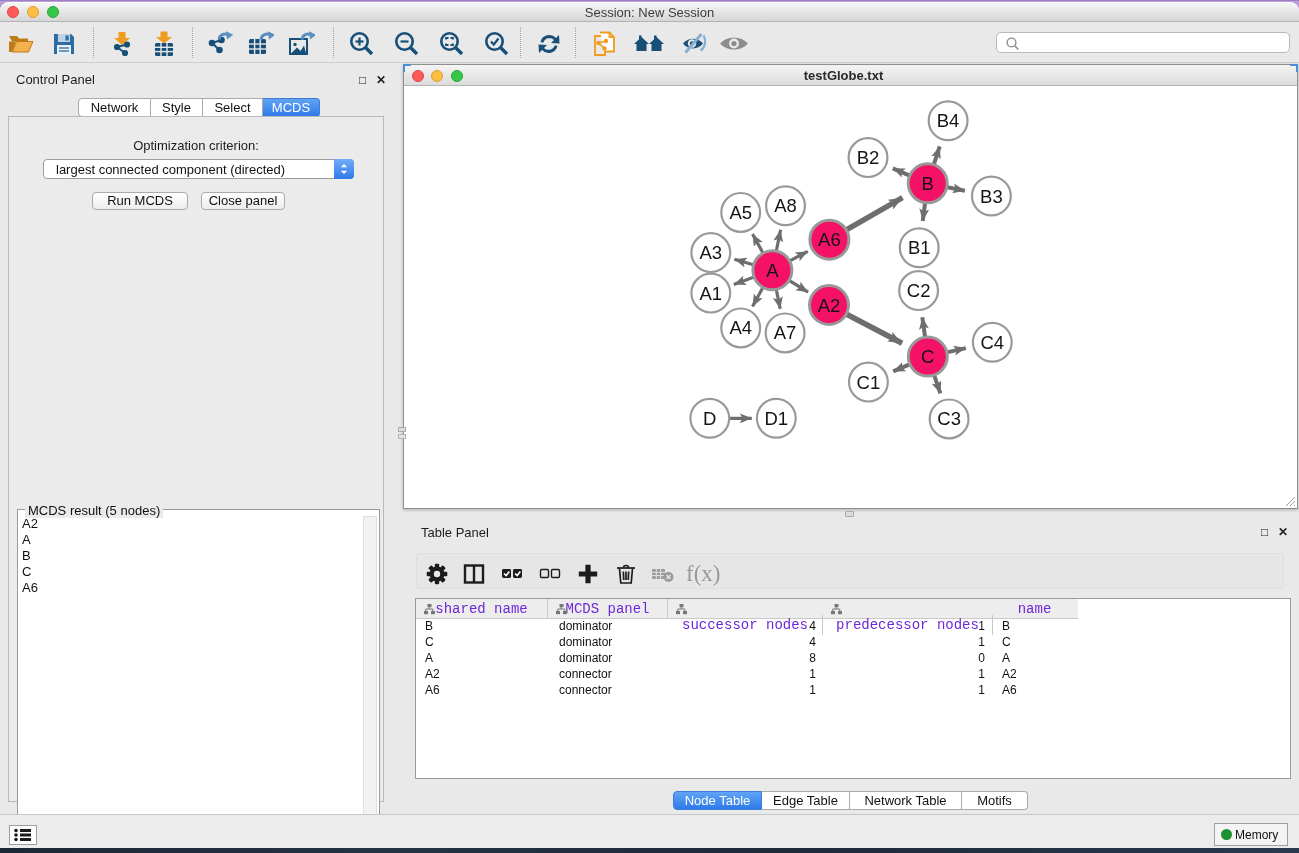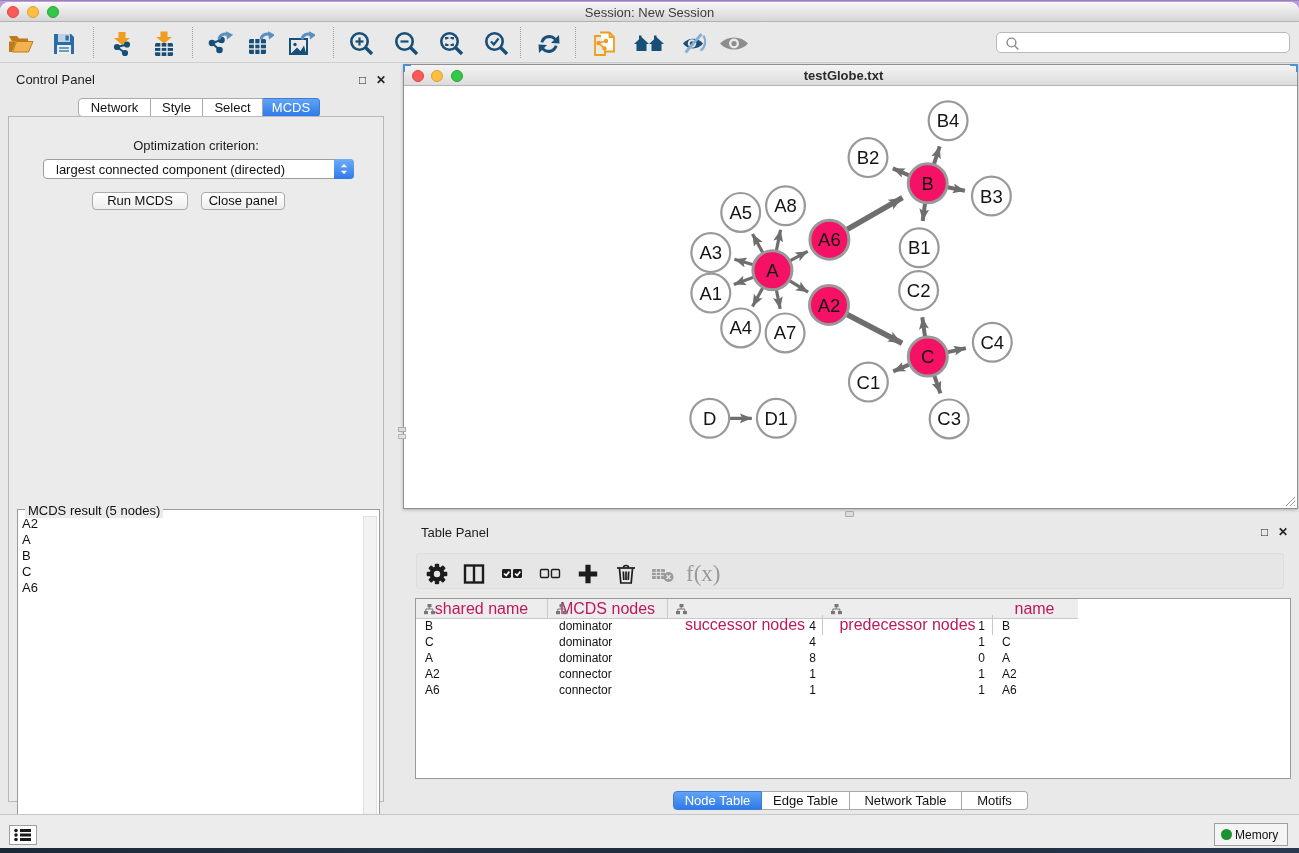--- a/index.html
+++ b/index.html
@@ -37,21 +37,21 @@
 
 #gwin { left:403px; top:64px; width:895px; height:445px; background:#fff; border:1px solid #8f8f8f; box-shadow:0 1px 3px rgba(0,0,0,0.25); }
 #gtitle { position:absolute; left:0; top:0; width:100%; height:21px; background:linear-gradient(#f4f4f4,#dcdcdc); border-bottom:1px solid #b4b4b4; }
 #gtitle .title { position:absolute; left:0; right:14px; top:3px; text-align:center; font-size:13px; color:#2a2a2a;font-weight:bold; }
 
 #tpanel { left:392px; top:520px; width:907px; height:293px; background:#e9e9e9; }
 #tpanel h2 { font-weight:normal; font-size:13px; color:#1e1e1e; position:absolute; left:29px; top:5px; }
 #ttoolbar { position:absolute; left:24px; top:33px; width:868px; height:36px; background:#e6e6e6; border:1px solid #dedede; border-radius:3px; }
 #ttable { position:absolute; left:23px; top:78px; width:876px; height:181px; background:#fff; border:1px solid #9a9a9a; }
 #thead { position:absolute; left:0; top:0; width:662px; height:20px; background:#ededed; border-bottom:1px solid #c9c9c9; }
-.hcol { position:absolute; top:0; height:20px; border-right:1px solid #c9c9c9; font-size:16px; color:#be185d; text-align:center; line-height:20px; }
+.hcol { position:absolute; top:0; height:20px; border-right:1px solid #c9c9c9; font-size:14px; color:#6d28d9; text-align:center; line-height:20px;font-family:Liberation Mono, monospace; }
 .trow { position:absolute; font-size:12px; color:#111; height:16px; line-height:16px; }
 #btabs { position:absolute; left:281px; top:271px; height:21px; display:flex; }
 
 #statusbar { left:0; top:814px; width:1299px; height:34px; background:#ececec; border-top:1px solid #c6c6c6; }
 #memorybtn { position:absolute; right:11px; top:8px; width:74px; height:23px; background:#f4f4f4; border:1px solid #9f9f9f; font-size:12px; color:#111; }
 #listbtn { position:absolute; left:9px; top:10px; width:28px; height:20px; background:#fff; border:1px solid #9f9f9f; }
 #bottomstrip { left:0; top:848px; width:1299px; height:5px; background:linear-gradient(90deg,#1a2836,#243246 30%,#1c2a3a 60%,#2a3850); }
 svg { display:block; }
 .hico { position:absolute; top:5px; }
 .tt { position:absolute; top:8px; }
@@ -401,21 +401,21 @@
           <line x1="9.6" y1="7" x2="9.6" y2="17"></line>
         </g>
         <circle cx="17.5" cy="15" r="5" fill="#9a9a9a"></circle>
         <path d="M15.5 13 L19.5 17 M19.5 13 L15.5 17" stroke="#e4e4e4" stroke-width="1.5"></path>
       </svg>
     <div style="position:absolute; left:269px; top:7px; font-family:'Liberation Serif',serif; font-size:23px; color:#9a9a9a;">f(x)</div>
   </div>
   <div id="ttable">
     <div id="thead">
       <div class="hcol" style="left:0; width:132px;">shared name</div>
-      <div class="hcol" style="left:132px; width:120px;">MCDS nodes</div>
+      <div class="hcol" style="left:132px; width:120px;">MCDS panel</div>
       <div class="hcol" style="left:252px; width:155px;margin-top:16px;">successor nodes</div>
       <div class="hcol" style="left:407px; width:170px;margin-top:16px;">predecessor nodes</div>
       <div class="hcol" style="left:577px; width:83px; border-right:none;">name</div>
       <svg class="hico" style="left:8px" width="11" height="11" viewBox="0 0 11 11">
           <g fill="#777">
             <rect x="3.5" y="0" width="4" height="3.2"></rect>
             <rect x="0" y="7" width="4" height="3.2"></rect>
             <rect x="7" y="7" width="4" height="3.2"></rect>
             <path d="M5.2 3 L5.2 5 L1.8 5 L1.8 7.5 M5.2 5 L8.8 5 L8.8 7.5" stroke="#777" fill="none" stroke-width="1"></path>
           </g>

